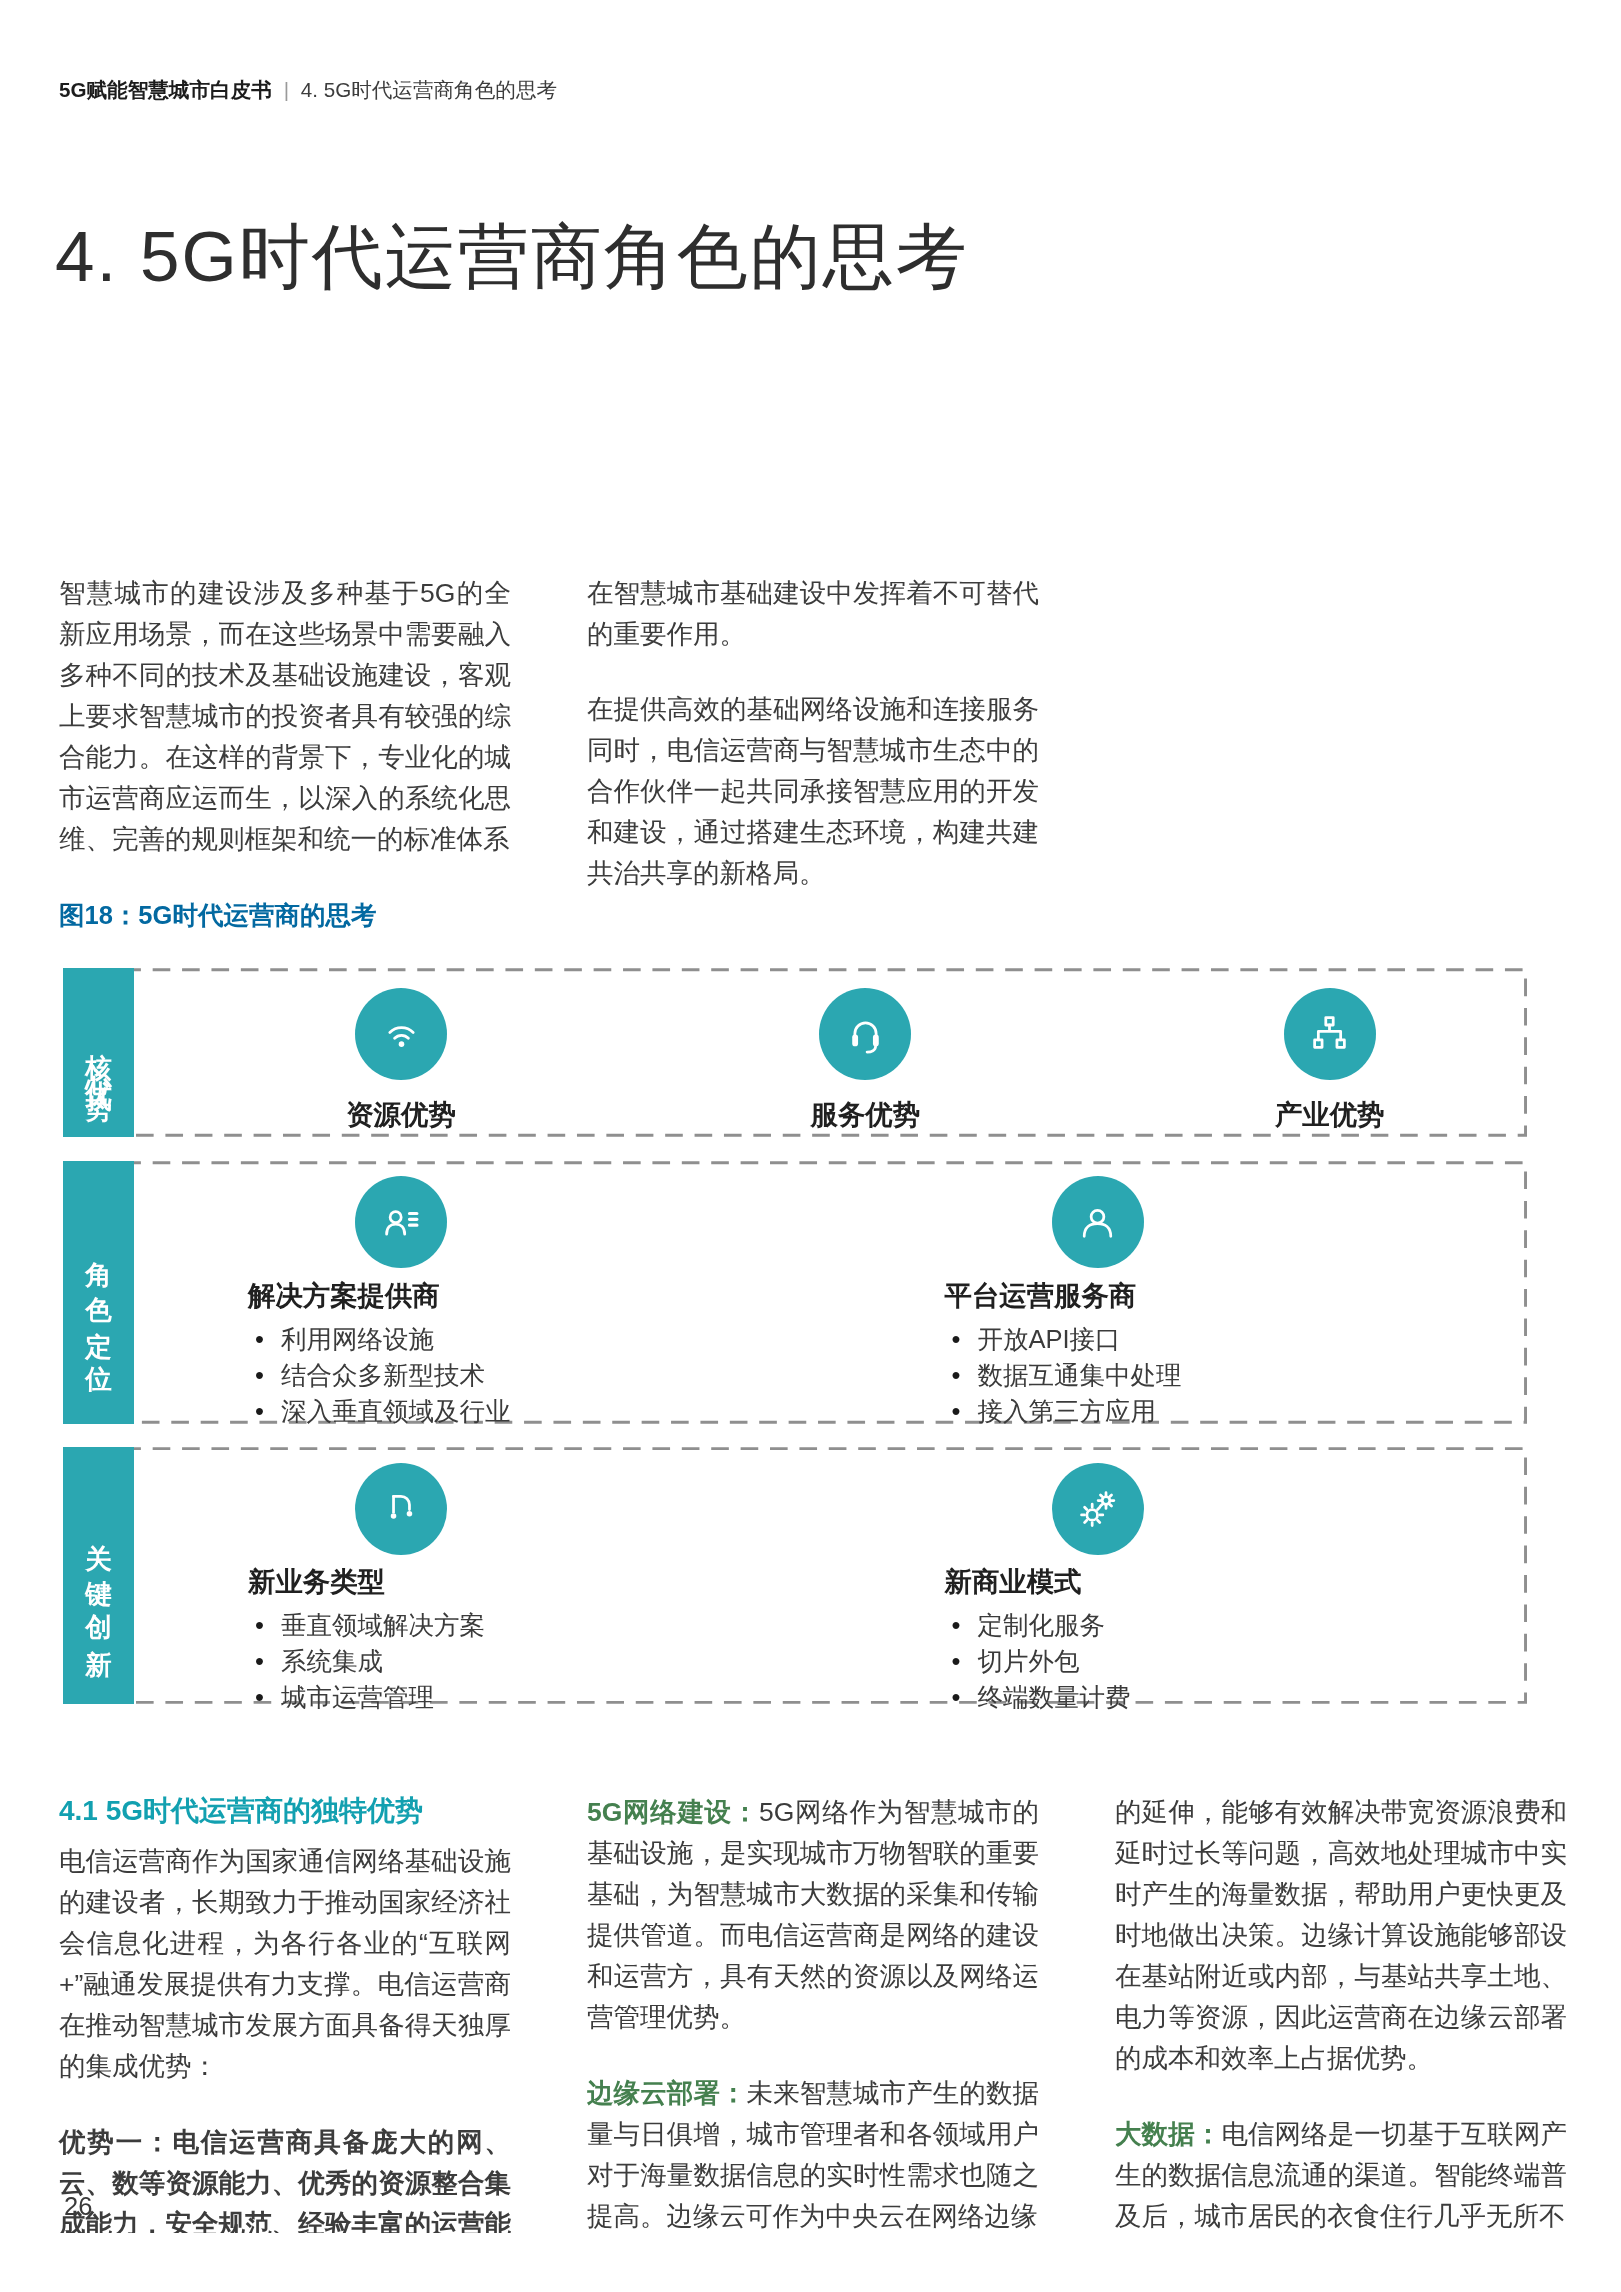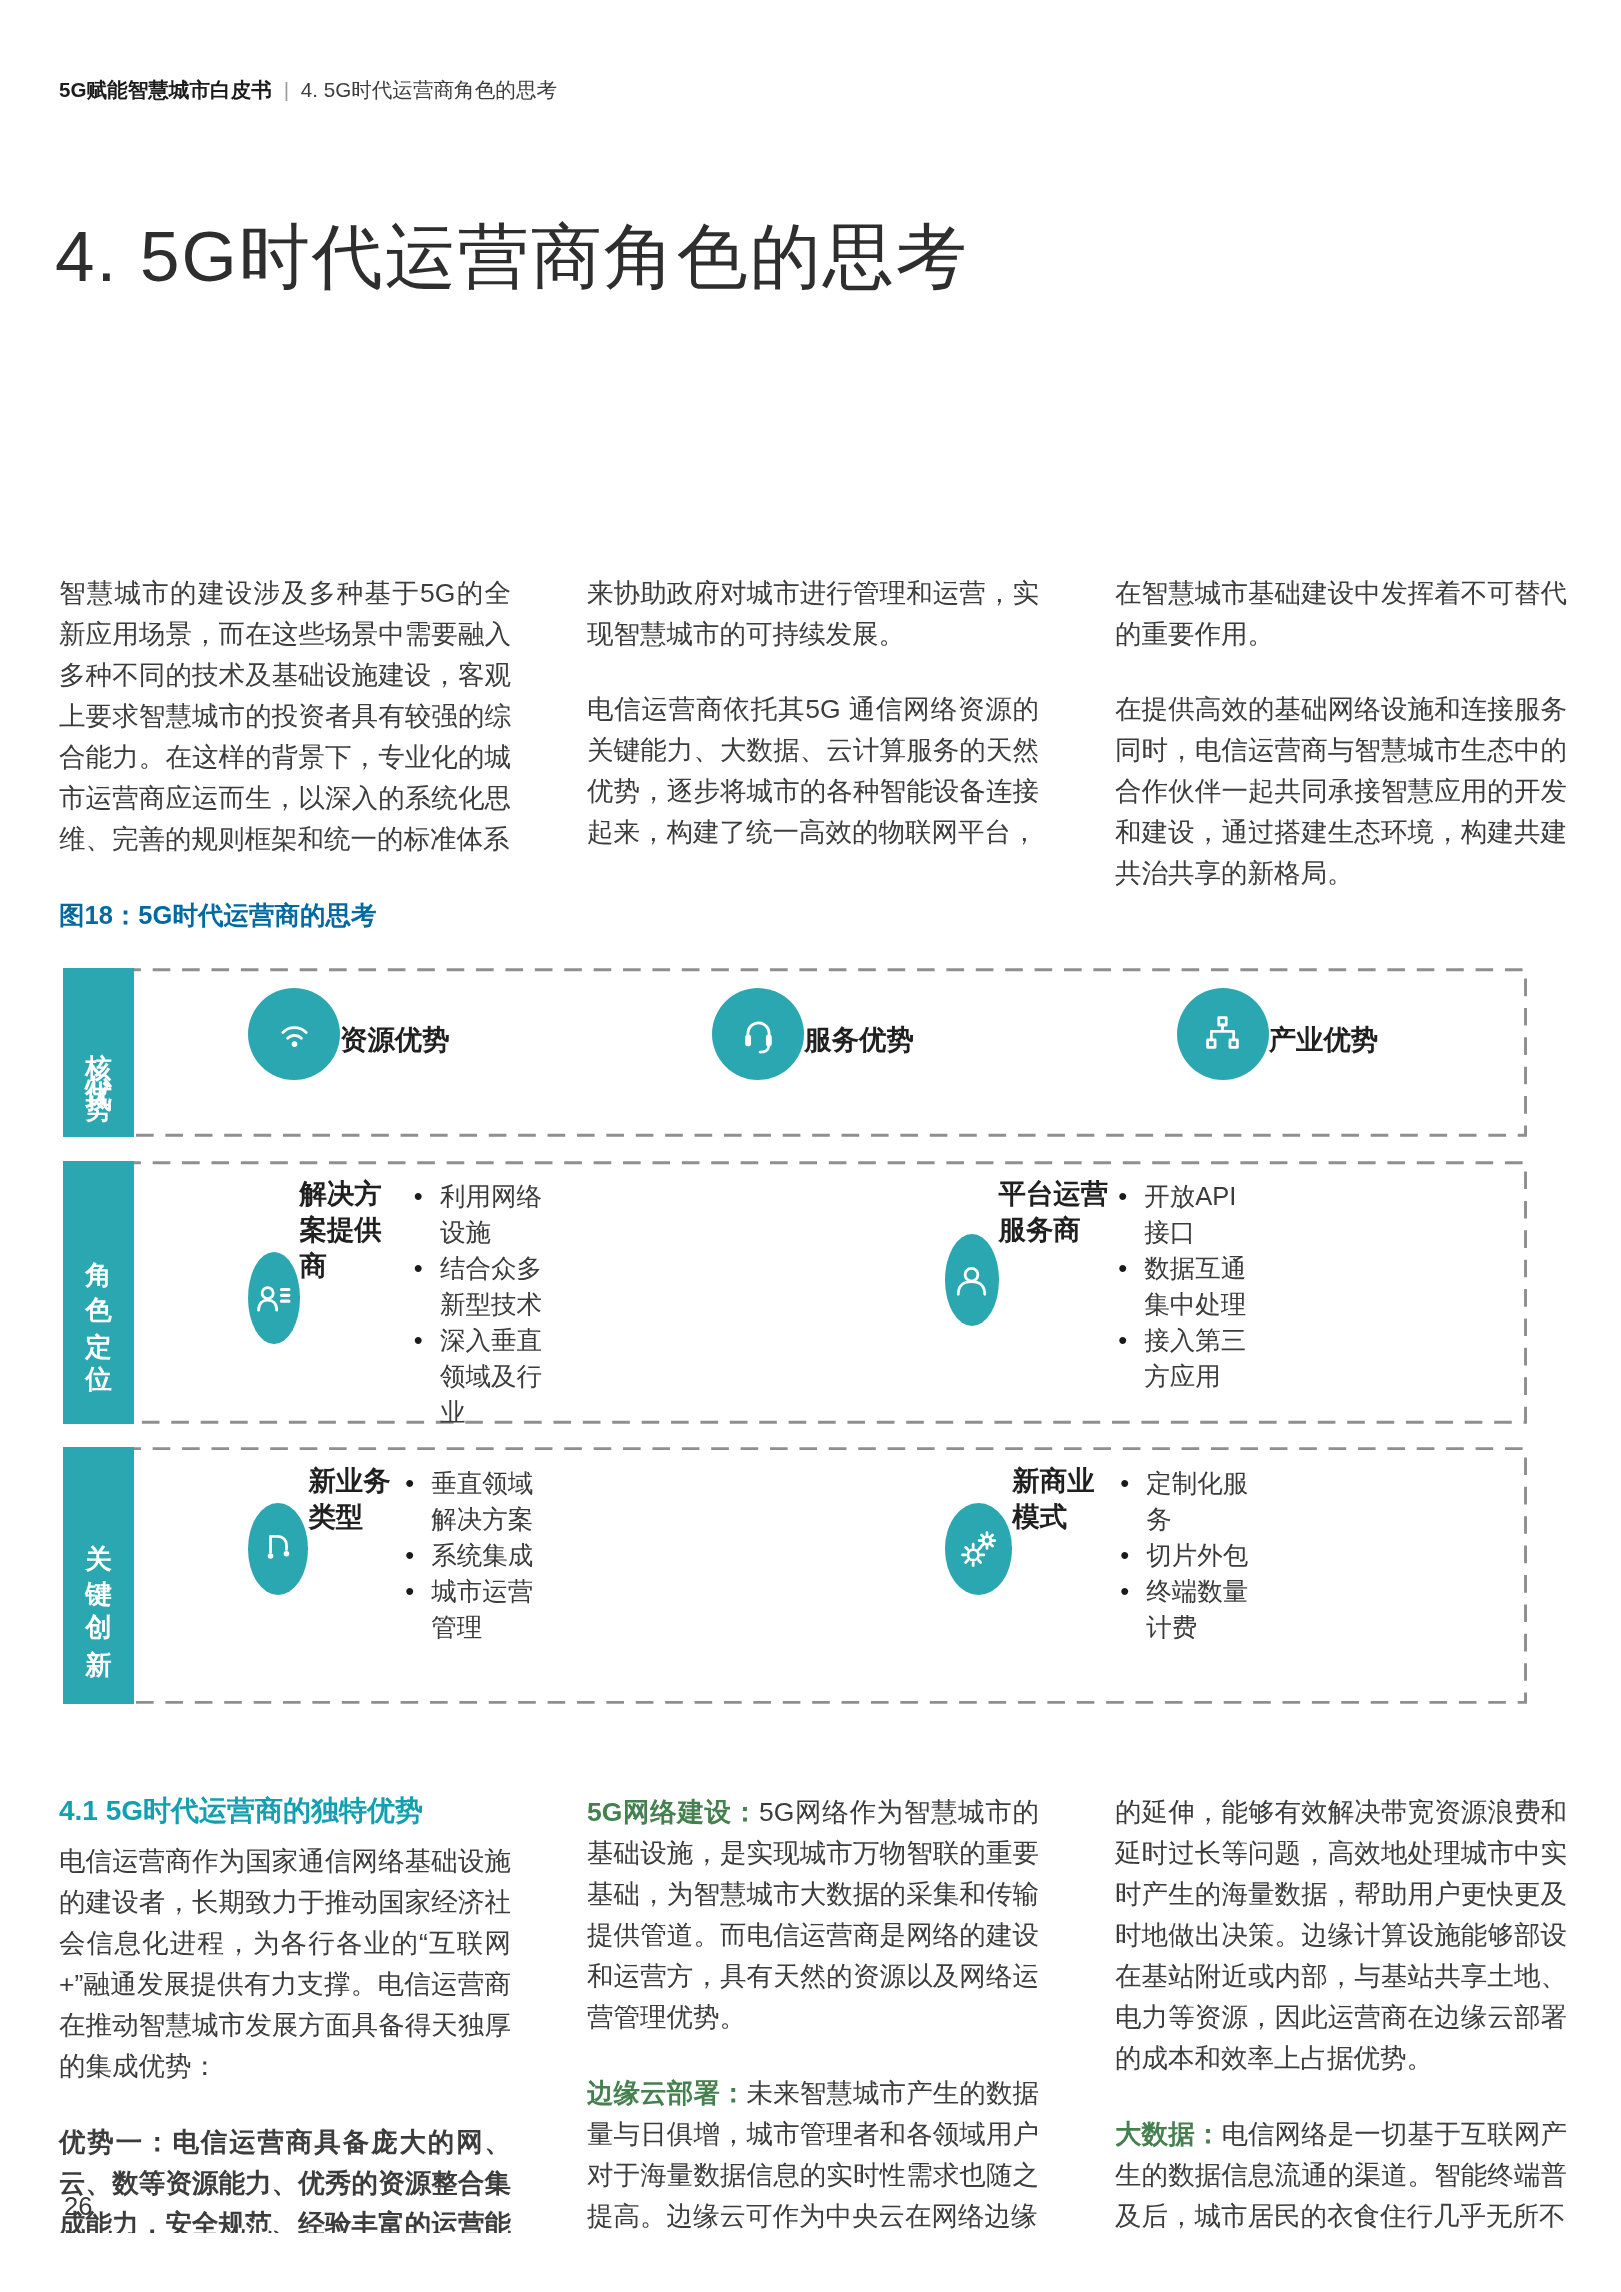--- a/index.html
+++ b/index.html
@@ -37,21 +37,21 @@
   .drow{position:relative;width:1464px;display:flex;padding-left:71px;margin-bottom:23.5px}
   .drow1{height:169px}.drow2{height:263px}.drow3{height:257px}
   .dash{position:absolute;left:0;top:0;pointer-events:none}
   .sb{position:absolute;left:0;top:0;bottom:0;width:71px;background:var(--teal);
       display:flex;align-items:center;justify-content:center}
   .sb span{writing-mode:vertical-rl;text-orientation:upright;color:#fff;
            font-weight:bold;font-size:26.5px}
   .drow1 .sb span{letter-spacing:13.7px;padding-top:13.7px}
   .drow2 .sb span,.drow3 .sb span{letter-spacing:35px;padding-top:35px}
   .cell{flex:1;padding-top:15.7px}
-  .inner{width:306px;margin-left:114px;display:flex;flex-direction:row;align-items:flex-start}
+  .inner{width:306px;margin-left:114px;display:flex;flex-direction:column;align-items:flex-start}
   .drow1 .inner{align-items:center;padding-top:3.9px}
   .circle{width:92px;height:92px;border-radius:50%;background:var(--teal);
           display:flex;align-items:center;justify-content:center;align-self:center;margin-bottom:9.8px}
   .drow1 .circle{margin-bottom:17.6px}
   .ctitle{font-size:27.4px;font-weight:bold;color:#202020;margin-bottom:4.9px}
   .cell ul{list-style:none;margin-top:2px}
   .cell li{position:relative;font-size:25.5px;line-height:36px;color:#3b3b3b;padding-left:33px}
   .cell li::before{content:"•";position:absolute;left:6.9px;color:#1a1a1a}
 
   
@@ -76,24 +76,20 @@
     <span class="hbold">5G赋能智慧城市白皮书</span><span class="hsep">|</span><span class="hchap">4. 5G时代运营商角色的思考</span>
   </div>
 
   <h1 class="title">4. 5G时代运营商角色的思考</h1>
 
   <div class="cols intro">
     <div class="col">
       <p>智慧城市的建设涉及多种基于5G的全新应用场景，而在这些场景中需要融入多种不同的技术及基础设施建设，客观上要求智慧城市的投资者具有较强的综合能力。在这样的背景下，专业化的城市运营商应运而生，以深入的系统化思维、完善的规则框架和统一的标准体系</p>
     </div>
     <div class="col">
-      <p>来协助政府对城市进行管理和运营，实现智慧城市的可持续发展。</p>
-      <p class="mt">电信运营商依托其5G 通信网络资源的关键能力、大数据、云计算服务的天然优势，逐步将城市的各种智能设备连接起来，构建了统一高效的物联网平台，</p>
-    </div>
-    <div class="col">
       <p>在智慧城市基础建设中发挥着不可替代的重要作用。</p>
       <p class="mt">在提供高效的基础网络设施和连接服务同时，电信运营商与智慧城市生态中的合作伙伴一起共同承接智慧应用的开发和建设，通过搭建生态环境，构建共建共治共享的新格局。</p>
     </div>
   </div>
 
   <div class="figcap">图18：5G时代运营商的思考</div>
 
   <div class="diagram">
 
     <div class="drow drow1">

